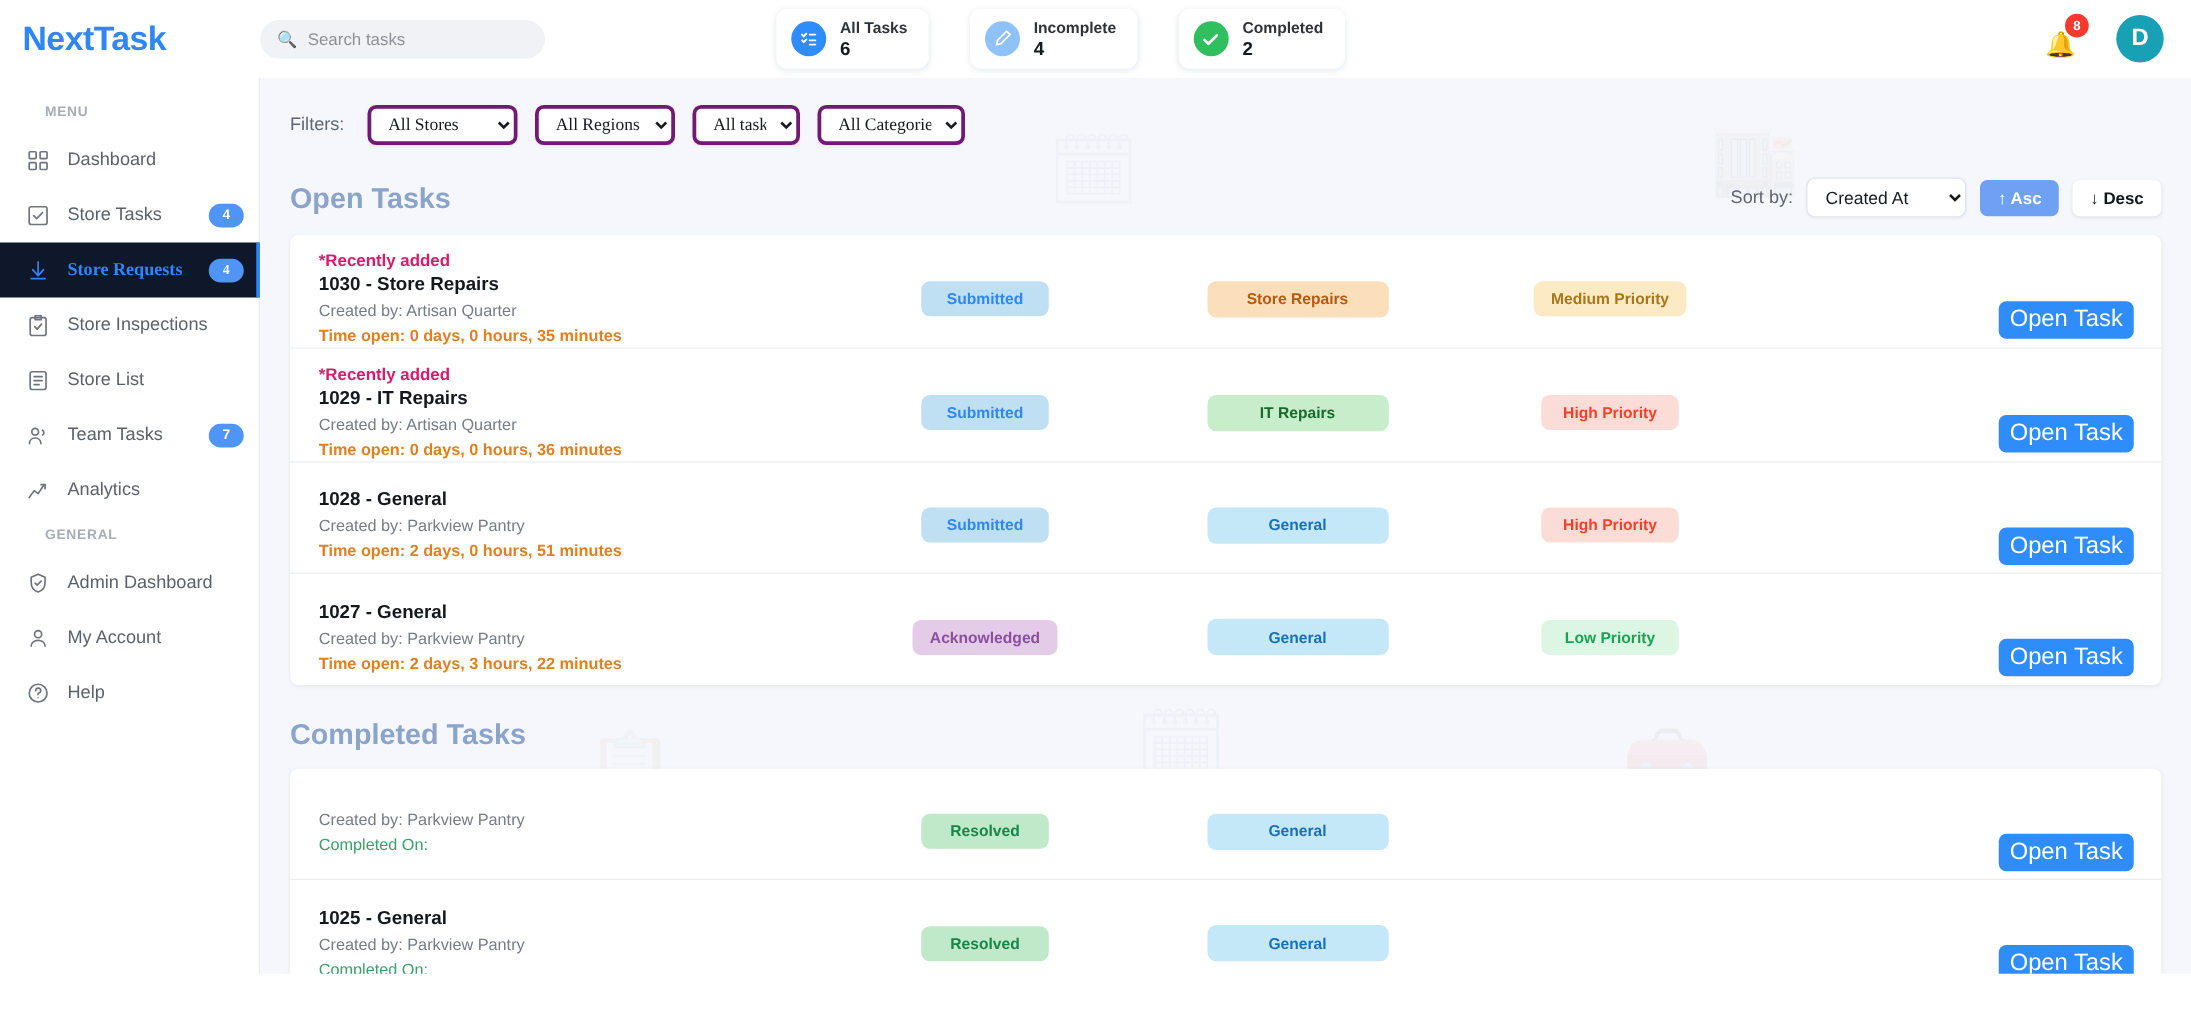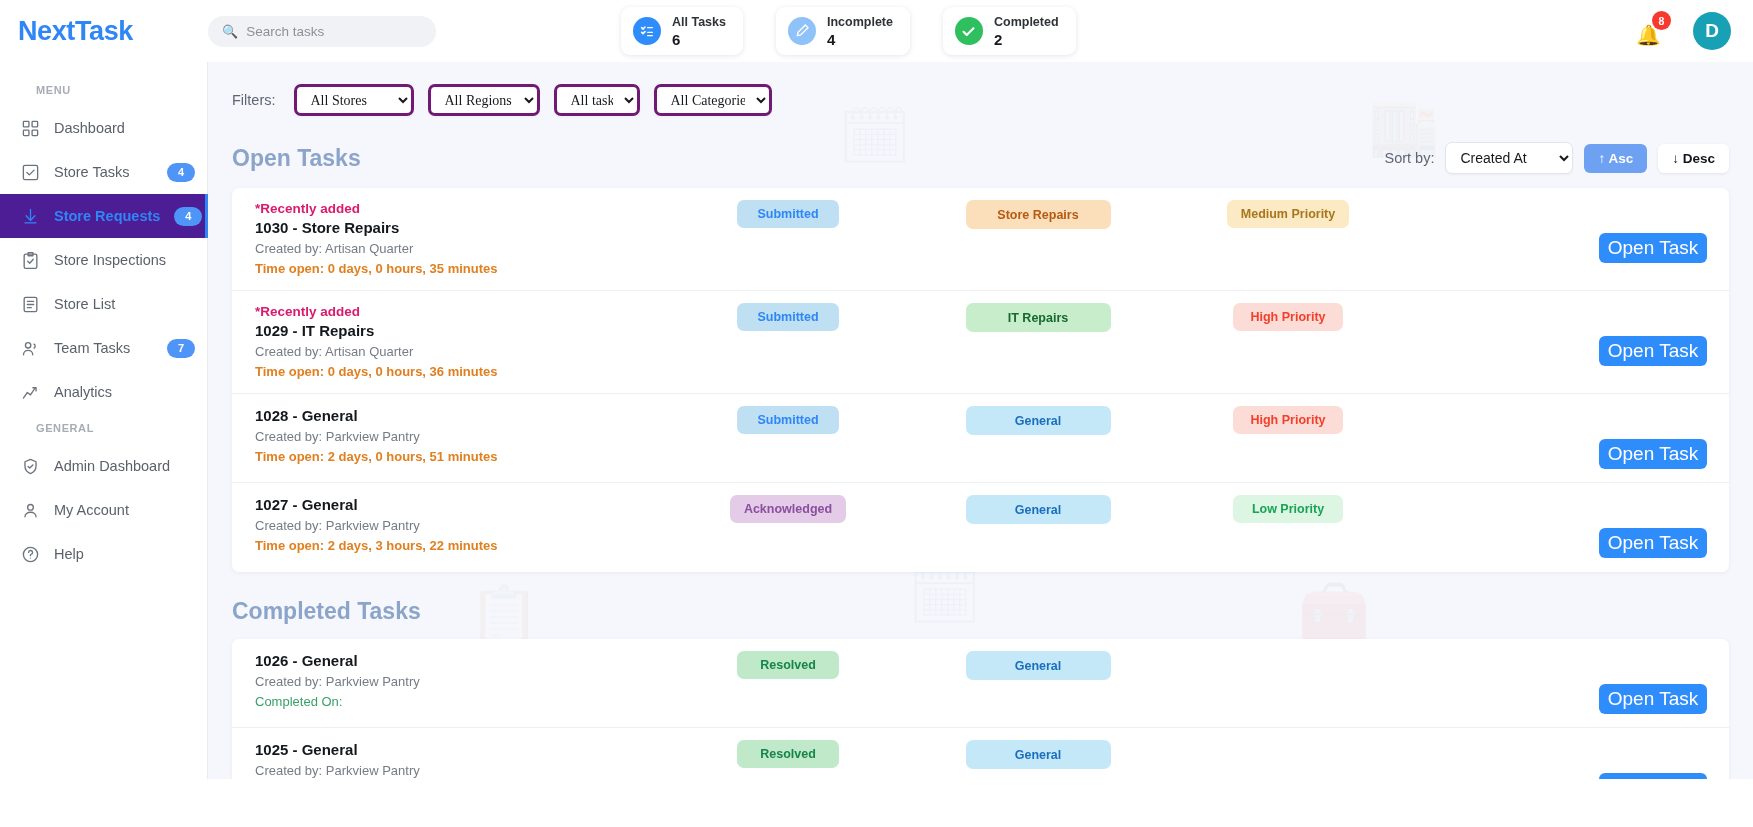--- a/index.html
+++ b/index.html
@@ -74,21 +74,21 @@
   }
   .side-section { color: #a7acb5; font-size: 11px; font-weight: bold;
     letter-spacing: .6px; padding: 8px 0 10px 36px; }
   .side-item {
     display: flex; align-items: center; gap: 14px;
     height: 44px; padding: 0 12px 0 20px; color: #5b616b; position: relative;
     cursor: pointer;
   }
   .side-item .sico { width: 20px; height: 20px; flex: 0 0 20px; display: flex; align-items: center; justify-content: center; }
   .side-item .sico svg { width: 19px; height: 19px; stroke: #6d737d; fill: none; stroke-width: 1.7; }
-  .side-item.active { background: #4c1d95; color: #2f86f6; font-weight: bold; }
+  .side-item.active { background: #0f172a; color: #2f86f6; font-weight: bold; font-family: Liberation Serif, serif; }
   .side-item.active .sico svg { stroke: #2f86f6; fill: none; }
   .side-item.active::after { content:""; position:absolute; right:-1px; top:0; bottom:0; width:3px; background:#2f86f6; }
   .side-label { flex: 1; white-space: nowrap; }
   .pill-count {
     background: #4e95f7; color: #fff; font-size: 11px; font-weight: bold;
     border-radius: 10px; min-width: 28px; height: 19px;
     display: flex; align-items: center; justify-content: center; padding: 0 7px;
   }
 
   
@@ -138,22 +138,22 @@
     background: #fff; color: #111418; border: none; border-radius: 6px;
     height: 29px; padding: 0 14px; font-size: 13.5px; font-weight: bold; cursor: pointer;
     font-family: "Liberation Sans", sans-serif; box-shadow: 0 1px 3px rgba(50,60,90,.10);
   }
 
   .task-card {
     background: #fff; border-radius: 7px; box-shadow: 0 1px 4px rgba(60,70,90,.07);
     position: relative; z-index: 2; overflow: hidden;
   }
   .task-row {
-    display: flex; align-items: flex-start; min-height: 89px;
-    border-bottom: 1px solid #edeff3; padding: 12px 22px 12px 11px;
+    display: flex; align-items: center; min-height: 89px;
+    border-bottom: 1px solid #edeff3; padding: 12px 22px 0 11px;
   }
   .task-row:last-child { border-bottom: none; }
   .trow-info { width: 420px; flex: 0 0 420px; padding-left: 12px; }
   .recent { color: #d91a6d; font-size: 13.5px; font-weight: bold; line-height: 18px; }
   .t-title { font-size: 15px; font-weight: bold; color: #14181d; line-height: 20px; }
   .t-sub { font-size: 13px; color: #757c86; line-height: 19px; margin-top: 1px; }
   .t-time { font-size: 13px; font-weight: bold; color: #e08020; line-height: 19px; margin-top: 1px; }
   .t-comp { font-size: 13px; color: #3aa06a; line-height: 19px; margin-top: 1px; }
 
   .cell-status { width: 250px; flex: 0 0 250px; display: flex; justify-content: center; }
@@ -476,21 +476,20 @@
         </div>
       </div>
 
       <div class="section-head">
         <div class="section-title">Completed Tasks</div>
       </div>
 
       <div class="task-card">
         <div class="task-row">
           <div class="trow-info">
-            <div class="t-title">1026 - General</div>
             <div class="t-sub">Created by: Parkview Pantry</div>
             <div class="t-comp">Completed On:</div>
           </div>
           <div class="cell-status">
             <span class="badge status" style="background:#bfe9c9;color:#17854a">Resolved</span>
           </div>
           <div class="cell-cat">
             <span class="badge cat" style="background:#c5e8f9;color:#1a6fbd">General</span>
           </div>
           <div class="cell-pri"></div>

